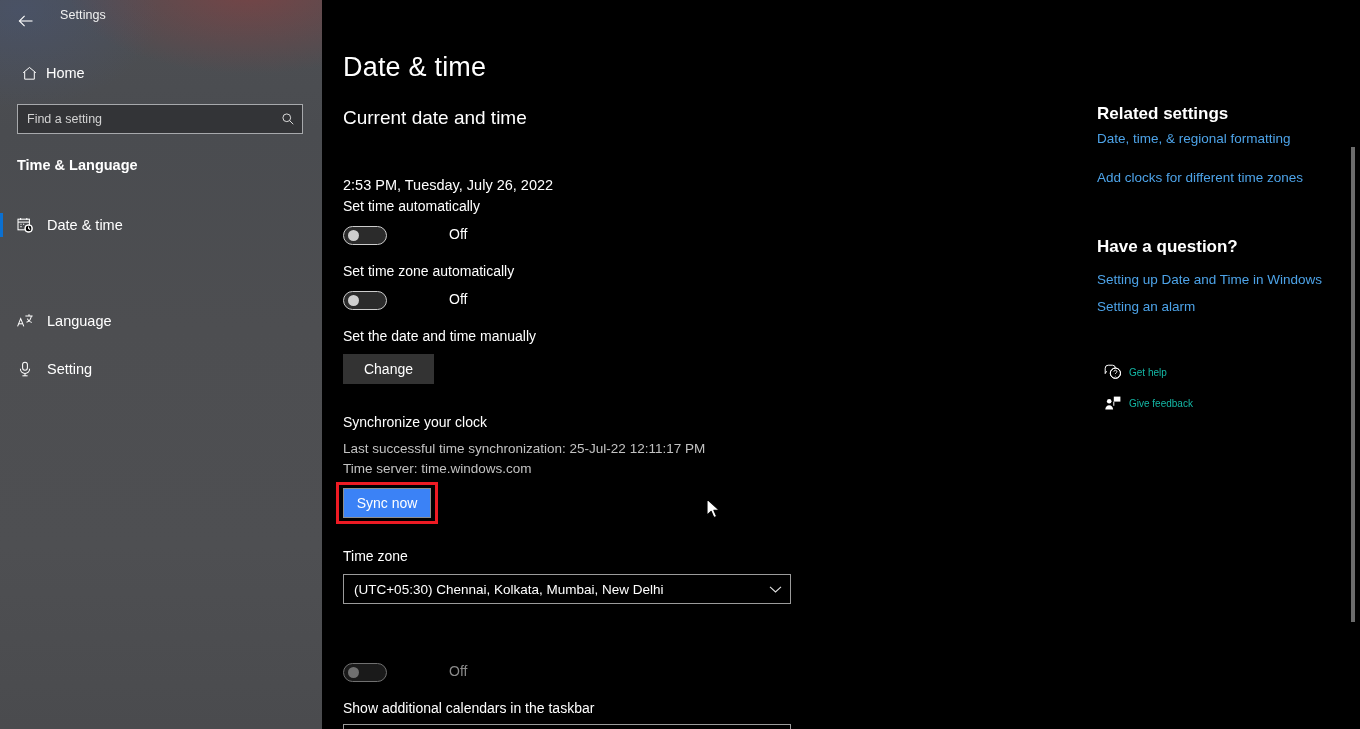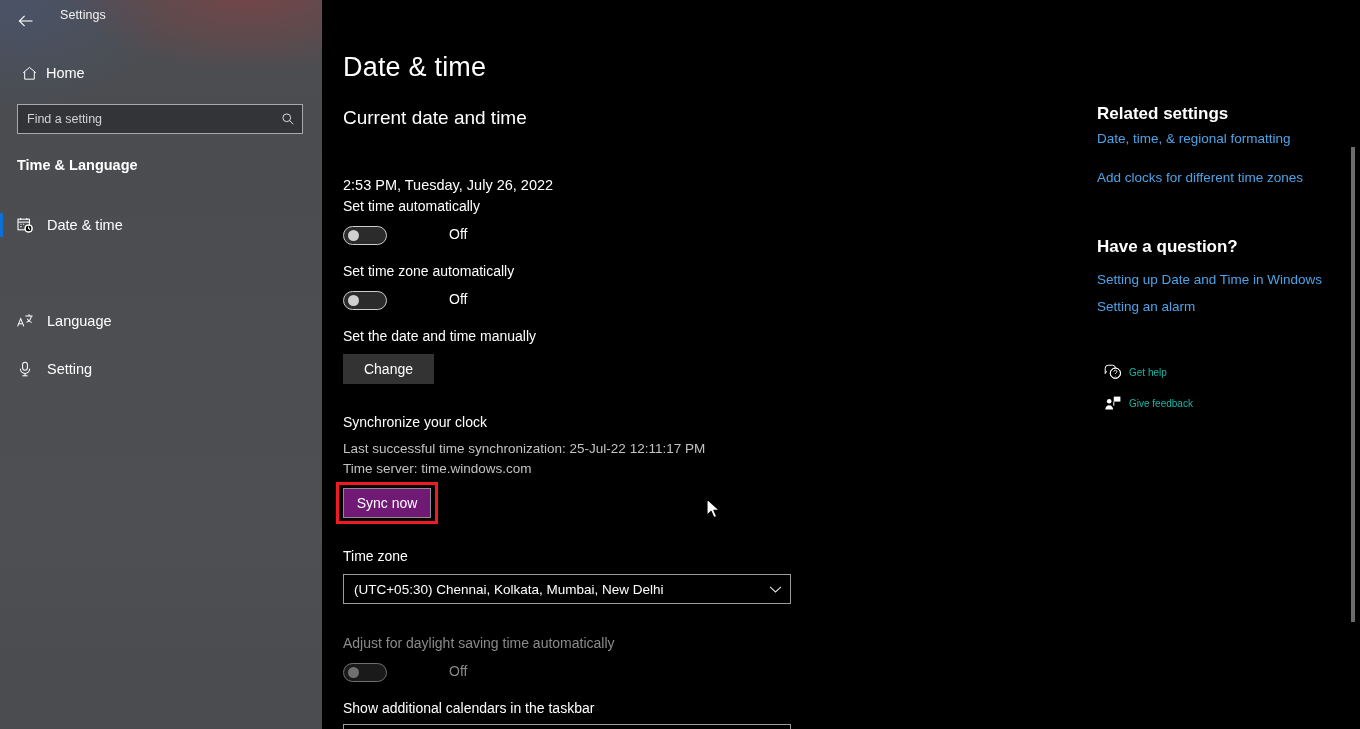--- a/index.html
+++ b/index.html
@@ -129,21 +129,21 @@
   }
   #btn-change { left: 343px; top: 354px; width: 91px; height: 30px; }
   #btn-change { left: 21px; }
 
   #sync-highlight {
     position: absolute; left: 14px; top: 482px; width: 102px; height: 42px;
     border: 3px solid #ee1b24; background: transparent; pointer-events: none;
   }
   #btn-sync {
     left: 21px; top: 488px; width: 88px; height: 30px;
-    background: #701a75; border: 1px solid #8e8e8e;
+    background: #3b82f6; border: 1px solid #8e8e8e;
   }
 
   .sub-text {
     position: absolute; left: 21px; font-size: 13.5px; color: #c2c2c2;
   }
 
   #select-tz {
     position: absolute; left: 21px; top: 574px; width: 448px; height: 30px;
     background: #000000; border: 1px solid #9b9b9b;
     display: flex; align-items: center; cursor: pointer;
@@ -323,21 +323,20 @@
     <div class="field-label" style="top:548px">Time zone</div>
     <div id="select-tz">
       <span class="val">(UTC+05:30) Chennai, Kolkata, Mumbai, New Delhi</span>
       <span class="chev">
         <svg width="13" height="9" viewBox="0 0 13 9" fill="none" stroke="currentColor" stroke-width="1.1">
           <path d="M1 1.8 6.5 7 12 1.8"></path>
         </svg>
       </span>
     </div>
 
-    <div class="field-label dim" style="top:635px">Adjust for daylight saving time automatically</div>
     <div class="toggle-row" style="top:663px">
       <div class="toggle dim">
         <span class="knob"></span>
       </div>
       <span class="toggle-state dim">Off</span>
     </div>
 
     <div class="field-label" style="top:700px">Show additional calendars in the taskbar</div>
     <div id="select-cal"></div>
 

